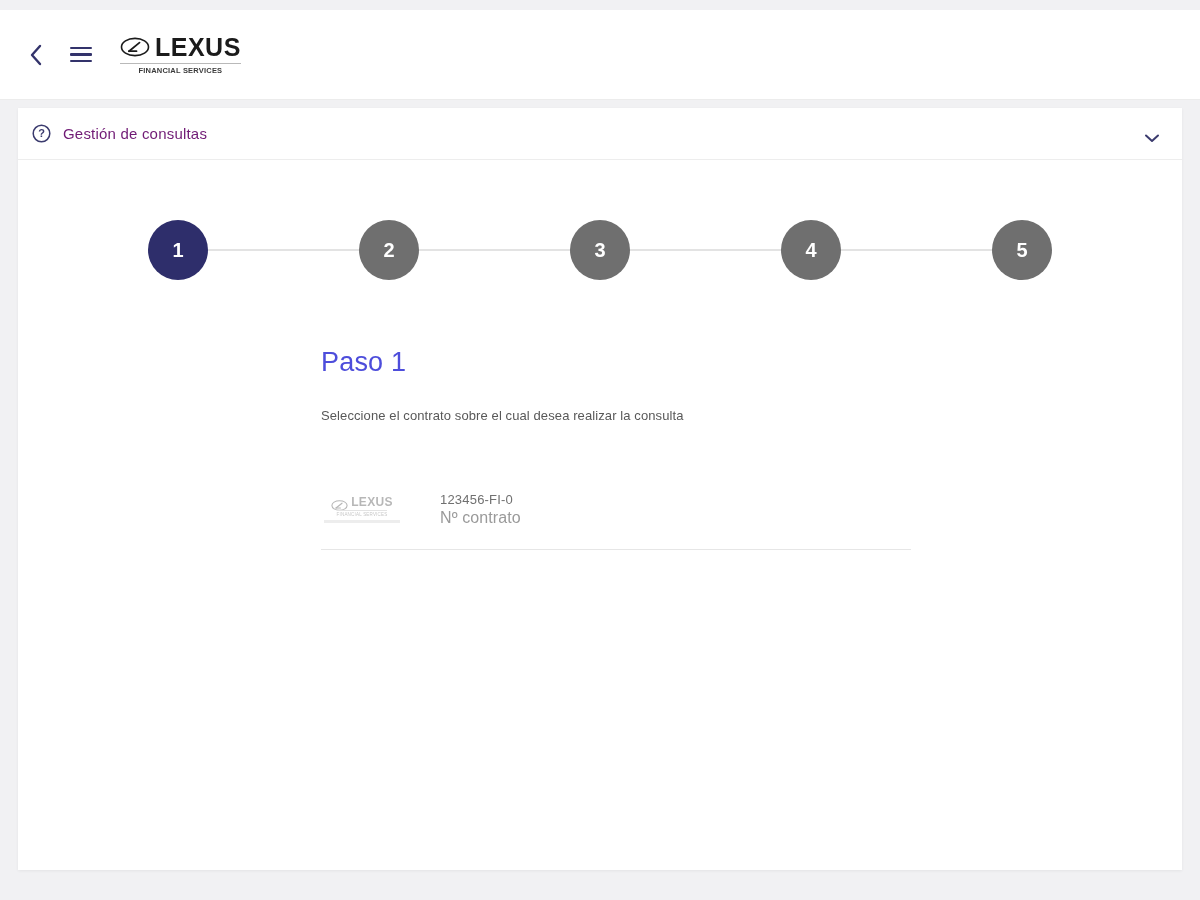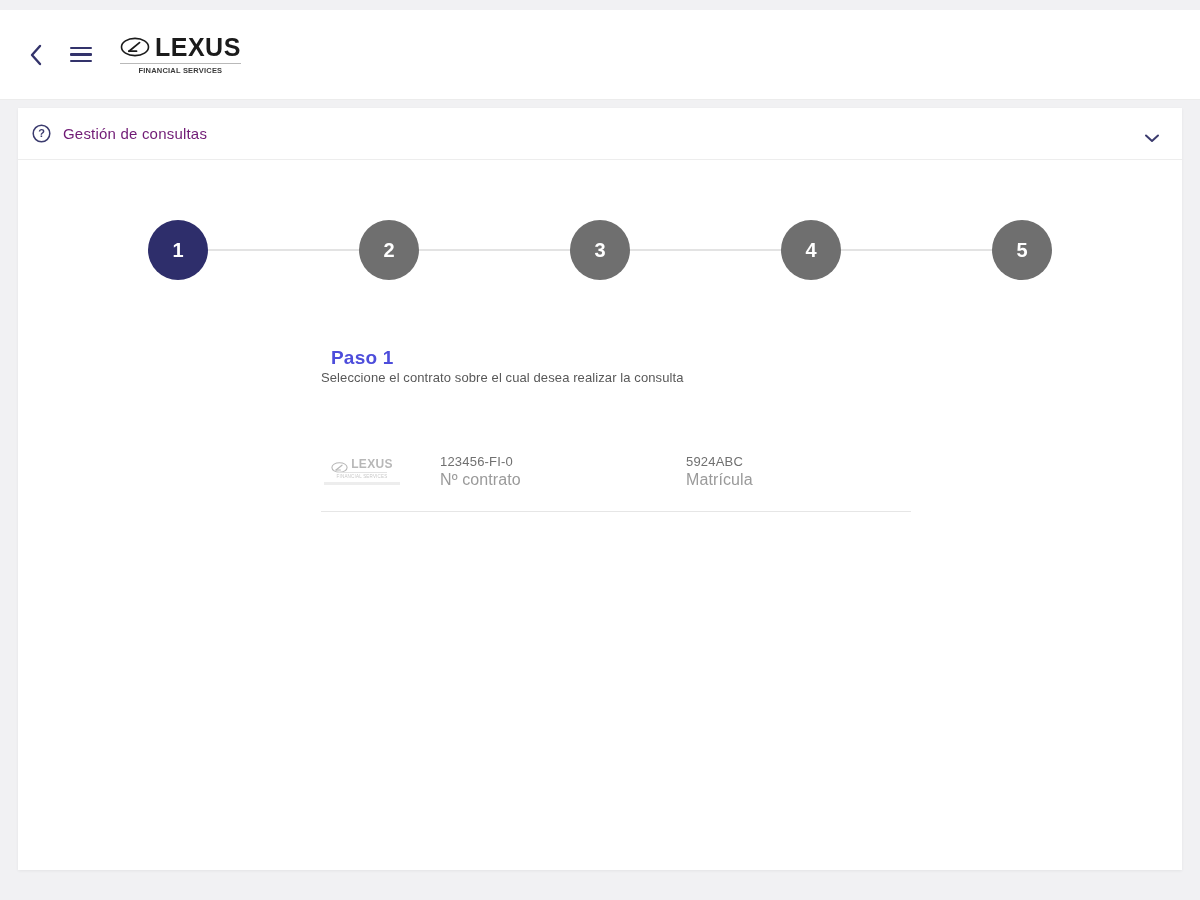--- a/index.html
+++ b/index.html
@@ -169,29 +169,28 @@
     height: 1.5px;
     background: #e3e3e3;
   }
 
   
   .step-body {
     padding-left: 303px;
     padding-top: 68px;
   }
   .step-heading {
-    font-size: 19px;
+    font-size: 27px;
     color: #4d4ddb;
-    font-weight: 700;
+    font-weight: 400;
     letter-spacing: 0.2px;
     line-height: 1.1;
-    margin-left: 10px;
   }
   .step-desc {
-    margin-top: 1px;
+    margin-top: 30px;
     font-size: 13px;
     color: #585858;
     letter-spacing: 0.1px;
   }
 
   
   .contract-list { margin-top: 62px; }
 
   .contract-row {
     width: 590px;
@@ -362,22 +361,18 @@
           </div>
           <div class="thumb-sub">FINANCIAL SERVICES</div>
           <div class="thumb-bar"></div>
         </div>
 
         <div class="contract-field f-number">
           <div class="field-value">123456-FI-0</div>
           <div class="field-label">Nº contrato</div>
         </div>
 
-        <div class="contract-field f-plate">
-          <div class="field-value">5924ABC</div>
-          <div class="field-label">Matrícula</div>
-        </div>
 
       </div>
     </div>
   </div>
 
 </div>
 
 </body></html>

